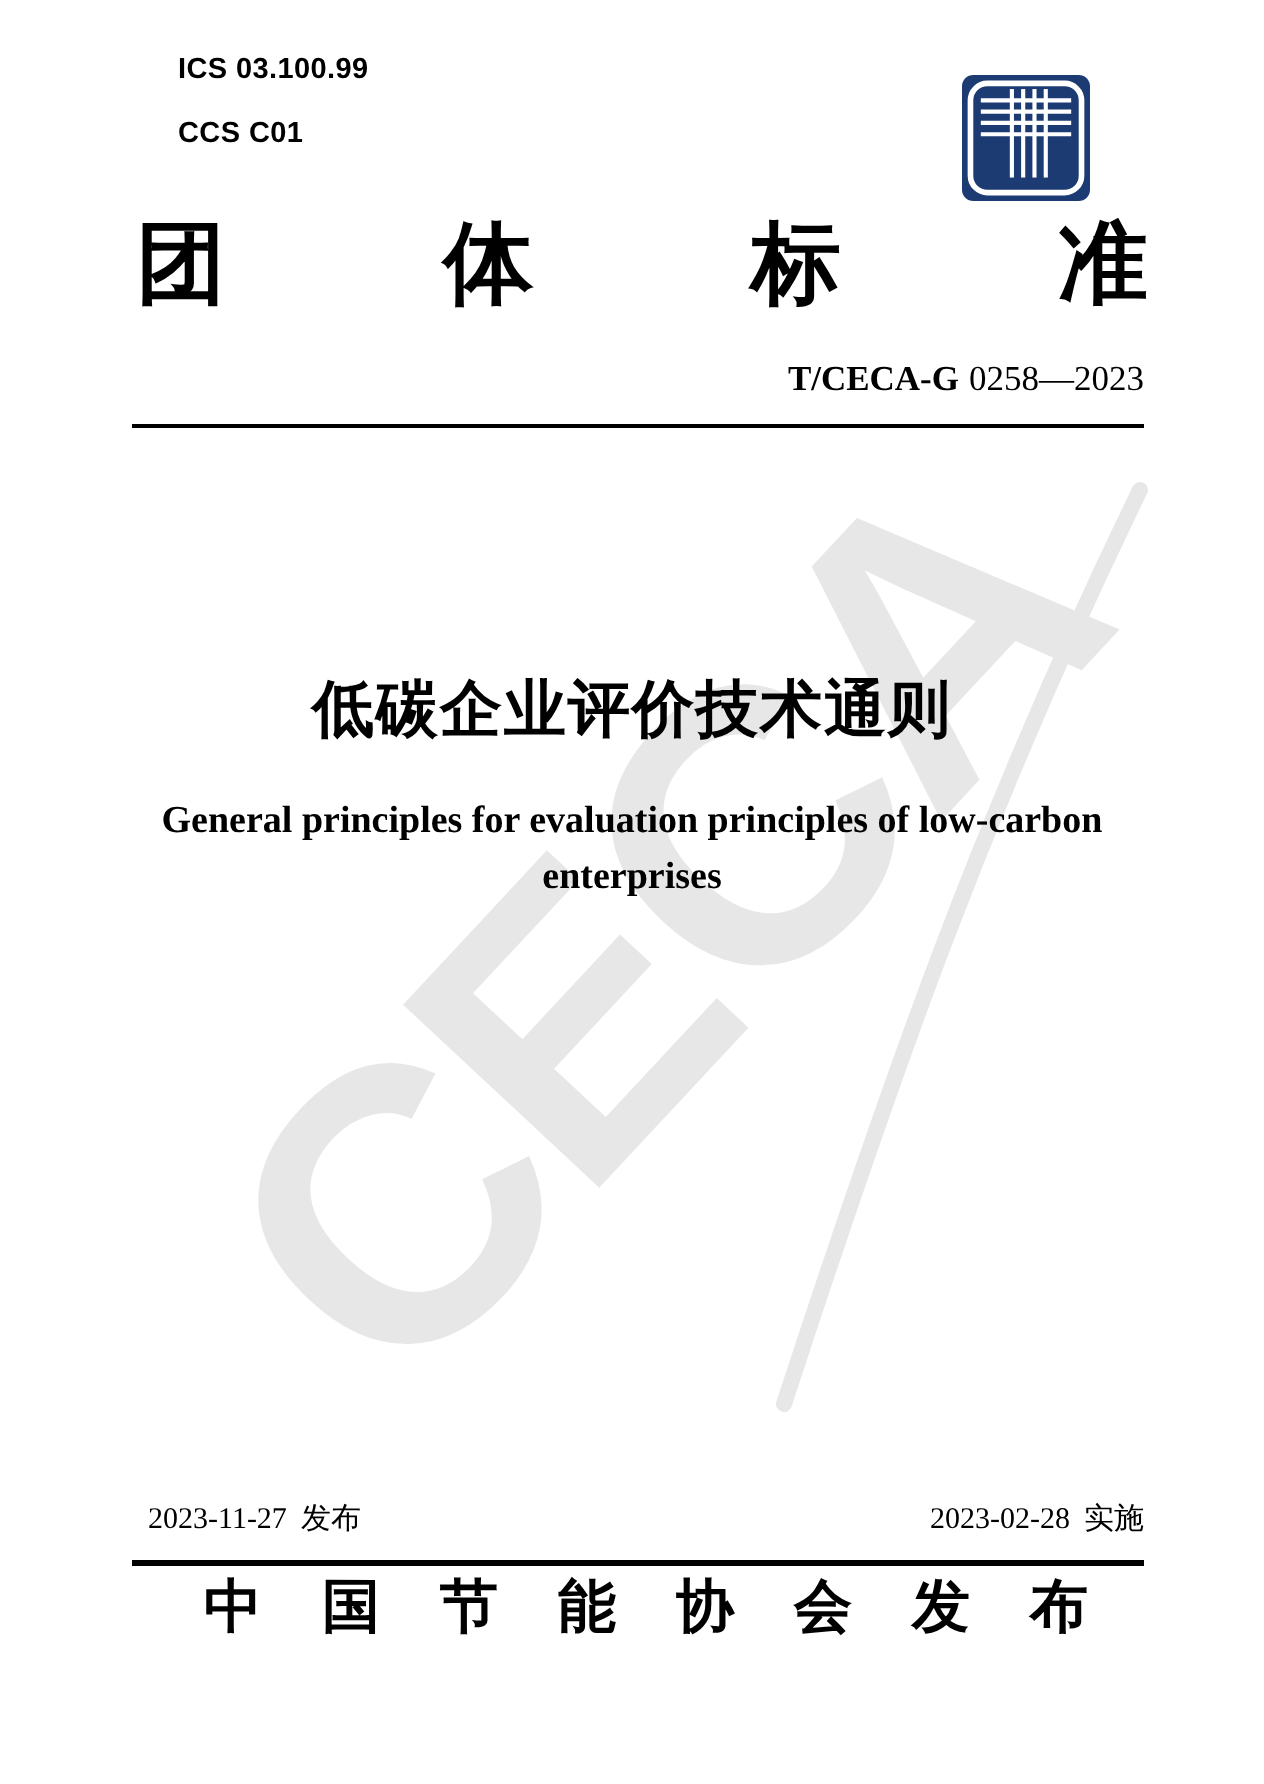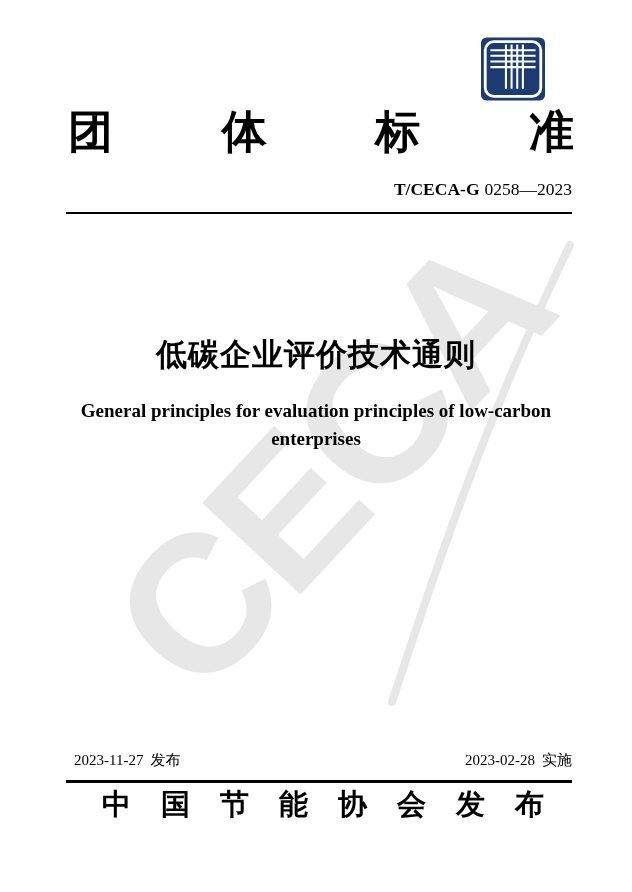--- a/index.html
+++ b/index.html
@@ -65,20 +65,24 @@
 </head>
 <body>
 
 <div class="page">
 
   <div class="watermark">CECA</div>
   <svg class="swoosh" width="632" height="892" viewBox="0 0 632 892" aria-hidden="true">
     <path d="M 392 702 C 445 540 492 405 570 245" fill="none" stroke="var(--wm-gray,#e7e7e7)" stroke-width="8" stroke-linecap="round"></path>
   </svg>
 
+  <div class="ics-block">
+    <div class="ics">ICS 03.100.99</div>
+    <div class="ccs">CCS C01</div>
+  </div>
 
   <svg class="logo" width="66" height="64" viewBox="0 0 69 68" aria-hidden="true">
     <rect x="0.5" y="0.5" width="68" height="67" rx="6" style="fill:var(--logo-blue,#1c3b72)"></rect>
     <rect x="5" y="5" width="59" height="58" rx="9" fill="none" stroke="#ffffff" stroke-width="3"></rect>
     <g stroke="#ffffff" stroke-width="2.2">
       <line x1="10.5" y1="14" x2="58.5" y2="14"></line>
       <line x1="10.5" y1="20" x2="58.5" y2="20"></line>
       <line x1="10.5" y1="26" x2="58.5" y2="26"></line>
       <line x1="10.5" y1="32" x2="58.5" y2="32"></line>
       <line x1="27" y1="8" x2="27" y2="55"></line>

